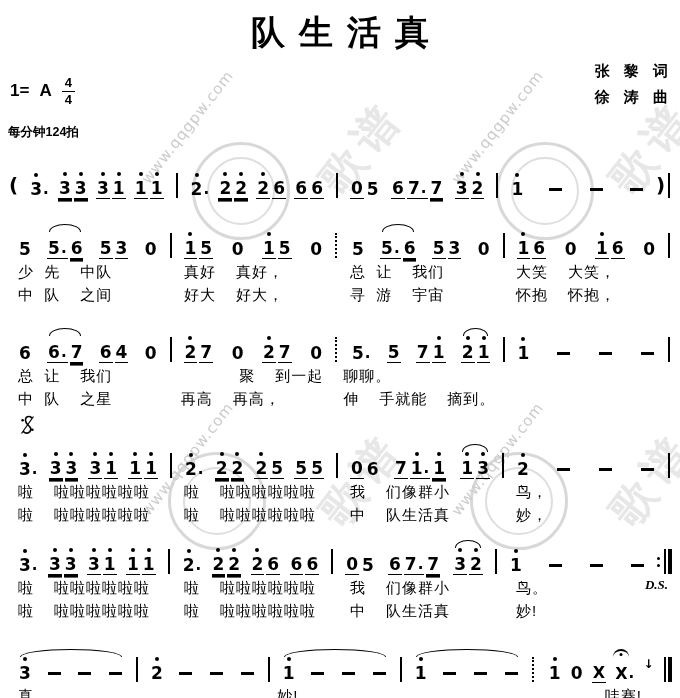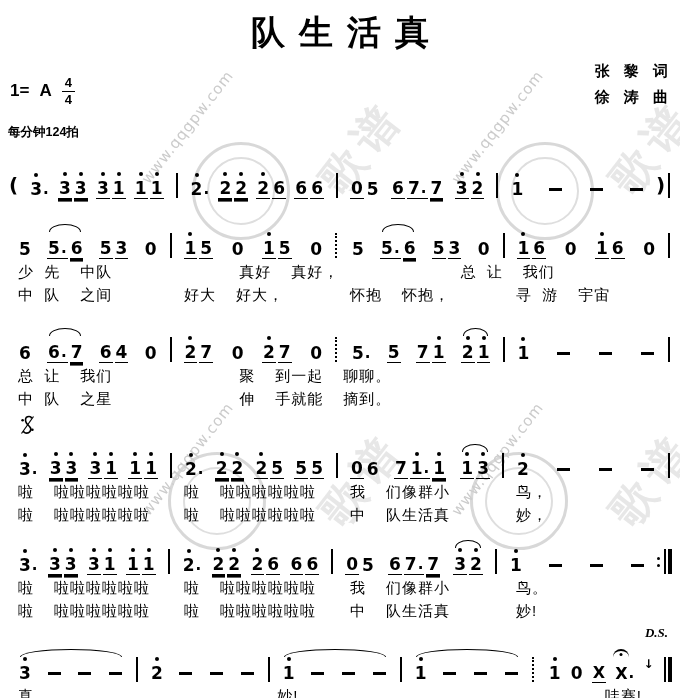--- a/index.html
+++ b/index.html
@@ -58,21 +58,21 @@
   .thick{width:4.5px;height:25px;background:#000;}
   .fermata{position:absolute;top:-15px;left:50%;transform:translateX(-50%);width:16px;height:8px;}
   .farc{position:absolute;inset:0;border-top:2px solid #000;border-radius:50% 50% 0 0/100% 100% 0 0;}
   .fdot{position:absolute;left:50%;top:4px;transform:translateX(-50%);width:3px;height:3px;border-radius:50%;background:#000;}
   .arrow{font:700 12px "DejaVu Sans",sans-serif;align-self:flex-start;margin-top:2px;}
 
   .lyric-row{display:flex;margin-top:3px;justify-content:flex-end;}
   .lyric-cell{flex:1;display:flex;gap:20px;padding:0 14px 0 10px;font-size:15px;line-height:20px;}
   .lyric-cell.end{justify-content:flex-end;padding-right:30px;gap:8px;}
   .syll{white-space:nowrap;letter-spacing:1px;word-spacing:5px;}
-  .ds{position:absolute;right:4px;top:48px;font:italic 700 13px "Liberation Serif",serif;margin-top:48px;}
+  .ds{position:absolute;right:4px;top:48px;font:italic 700 13px "Liberation Serif",serif;}
   .segno svg{display:block;}
 </style>
 </head>
 <body>
 
 <div class="page">
   <div class="wm-layer" id="wm">
       <div class="wm-text" style="left: 118px; top: 118px;">www.qqgpw.com</div>
       <div class="wm-text" style="left: 428px; top: 118px;">www.qqgpw.com</div>
       <div class="wm-text" style="left: 118px; top: 450px;">www.qqgpw.com</div>
@@ -423,37 +423,41 @@
               <span class="syll">中队</span>
             </span>
             <span class="lyric-cell">
               <span class="syll">真好</span>
               <span class="syll">真好，</span>
             </span>
             <span class="lyric-cell">
               <span class="syll">总 让</span>
               <span class="syll">我们</span>
             </span>
+            <span class="lyric-cell">
+              <span class="syll">大笑</span>
+              <span class="syll">大笑，</span>
+            </span>
           </div>
           <div class="lyric-row">
             <span class="lyric-cell">
               <span class="syll">中 队</span>
               <span class="syll">之间</span>
             </span>
             <span class="lyric-cell">
               <span class="syll">好大</span>
               <span class="syll">好大，</span>
             </span>
             <span class="lyric-cell">
+              <span class="syll">寻 游</span>
+              <span class="syll">宇宙</span>
+            </span>
+            <span class="lyric-cell">
               <span class="syll">怀抱</span>
               <span class="syll">怀抱，</span>
-            </span>
-            <span class="lyric-cell">
-              <span class="syll">寻 游</span>
-              <span class="syll">宇宙</span>
             </span>
           </div>
         </div>
         <div class="sys sys-3">
           <div class="music-line">
             <span class="measure">
               <span class="note">
                 <span class="nbody">
                   <span class="nv">6</span>
                 </span>
@@ -586,20 +590,24 @@
               <span class="syll">聚</span>
               <span class="syll">到一起</span>
               <span class="syll">聊聊。</span>
             </span>
             <span class="lyric-cell"></span>
           </div>
           <div class="lyric-row">
             <span class="lyric-cell">
               <span class="syll">中 队</span>
               <span class="syll">之星</span>
+            </span>
+            <span class="lyric-cell">
+              <span class="syll">再高</span>
+              <span class="syll">再高，</span>
             </span>
             <span class="lyric-cell">
               <span class="syll">伸</span>
               <span class="syll">手就能</span>
               <span class="syll">摘到。</span>
             </span>
             <span class="lyric-cell"></span>
           </div>
         </div>
         <div class="sys sys-4">

